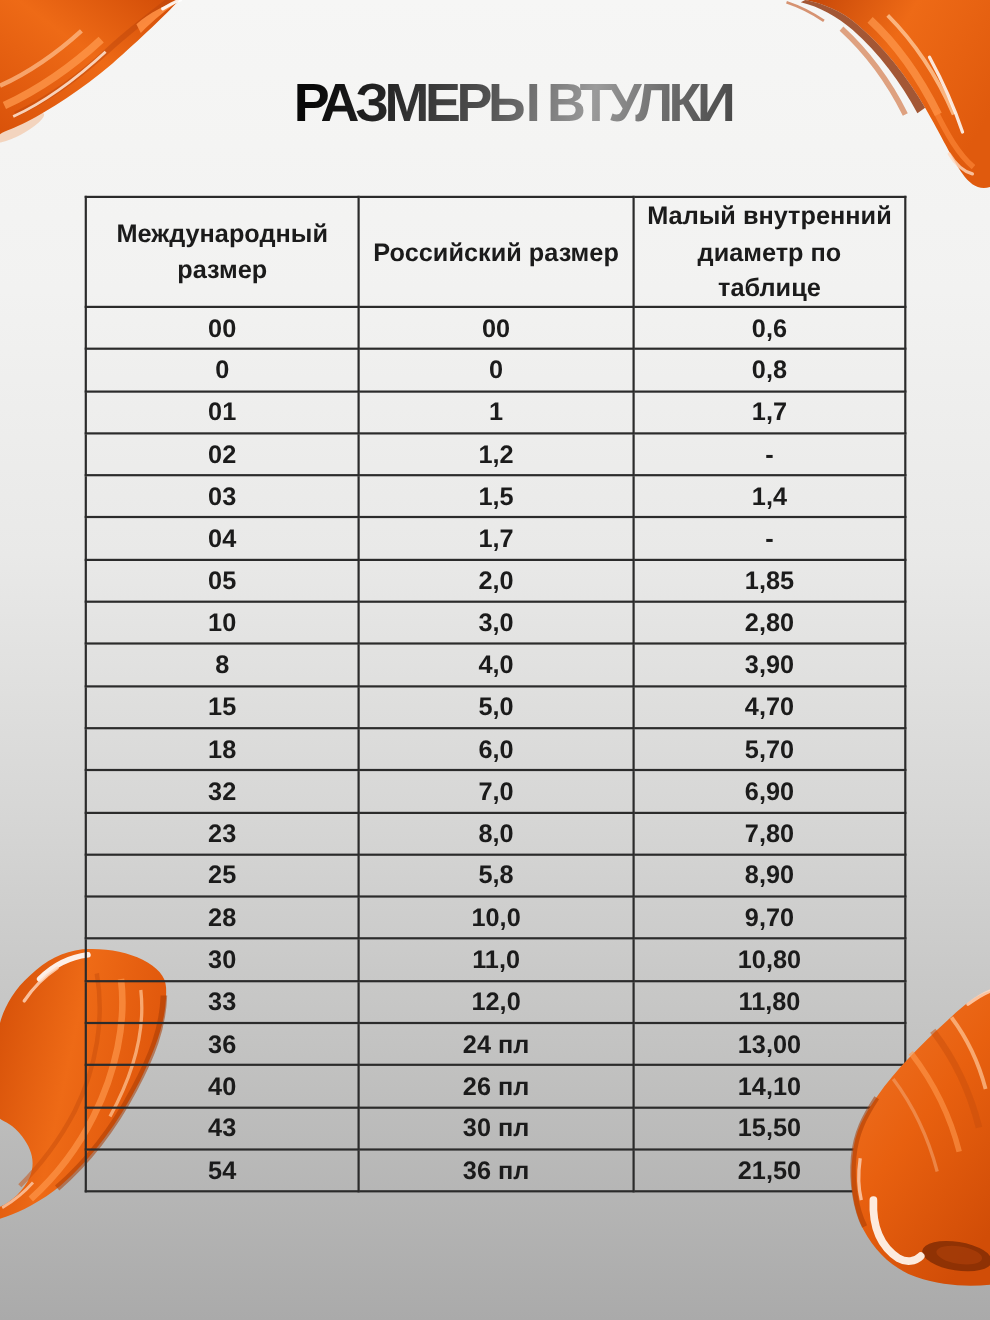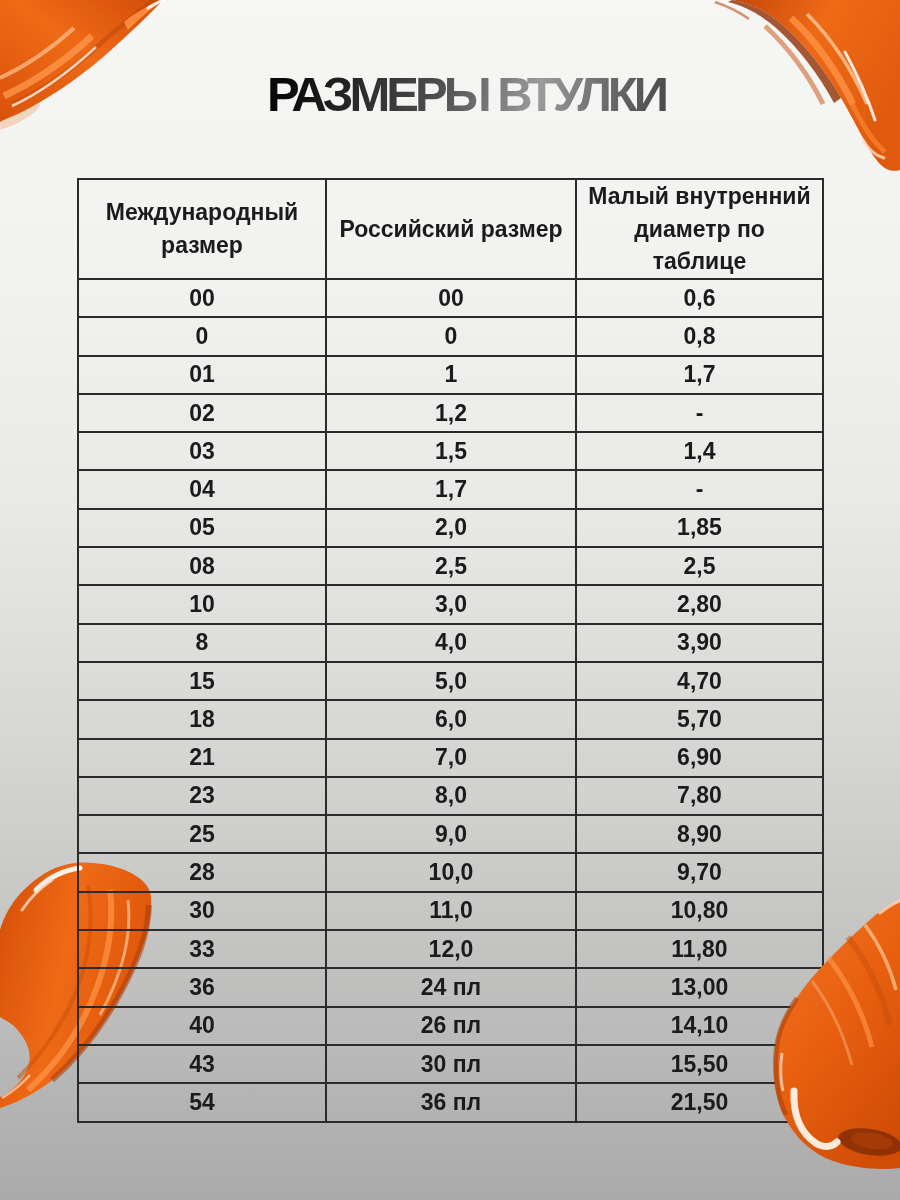--- a/index.html
+++ b/index.html
@@ -133,57 +133,52 @@
           <td>04</td>
           <td>1,7</td>
           <td>-</td>
         </tr>
         <tr>
           <td>05</td>
           <td>2,0</td>
           <td>1,85</td>
         </tr>
         <tr>
-          <td>08</td>
-          <td>2,5</td>
-          <td>2,5</td>
-        </tr>
-        <tr>
           <td>10</td>
           <td>3,0</td>
           <td>2,80</td>
         </tr>
         <tr>
           <td>8</td>
           <td>4,0</td>
           <td>3,90</td>
         </tr>
         <tr>
           <td>15</td>
           <td>5,0</td>
           <td>4,70</td>
         </tr>
         <tr>
           <td>18</td>
           <td>6,0</td>
           <td>5,70</td>
         </tr>
         <tr>
-          <td>21</td>
+          <td>32</td>
           <td>7,0</td>
           <td>6,90</td>
         </tr>
         <tr>
           <td>23</td>
           <td>8,0</td>
           <td>7,80</td>
         </tr>
         <tr>
           <td>25</td>
-          <td>9,0</td>
+          <td>5,8</td>
           <td>8,90</td>
         </tr>
         <tr>
           <td>28</td>
           <td>10,0</td>
           <td>9,70</td>
         </tr>
         <tr>
           <td>30</td>
           <td>11,0</td>

